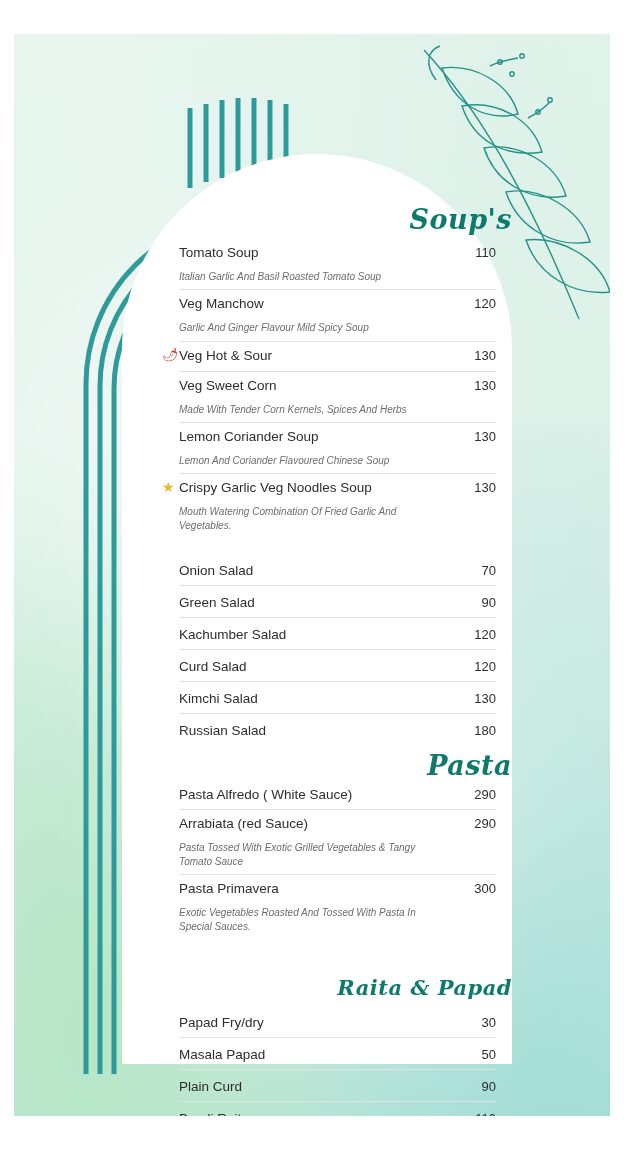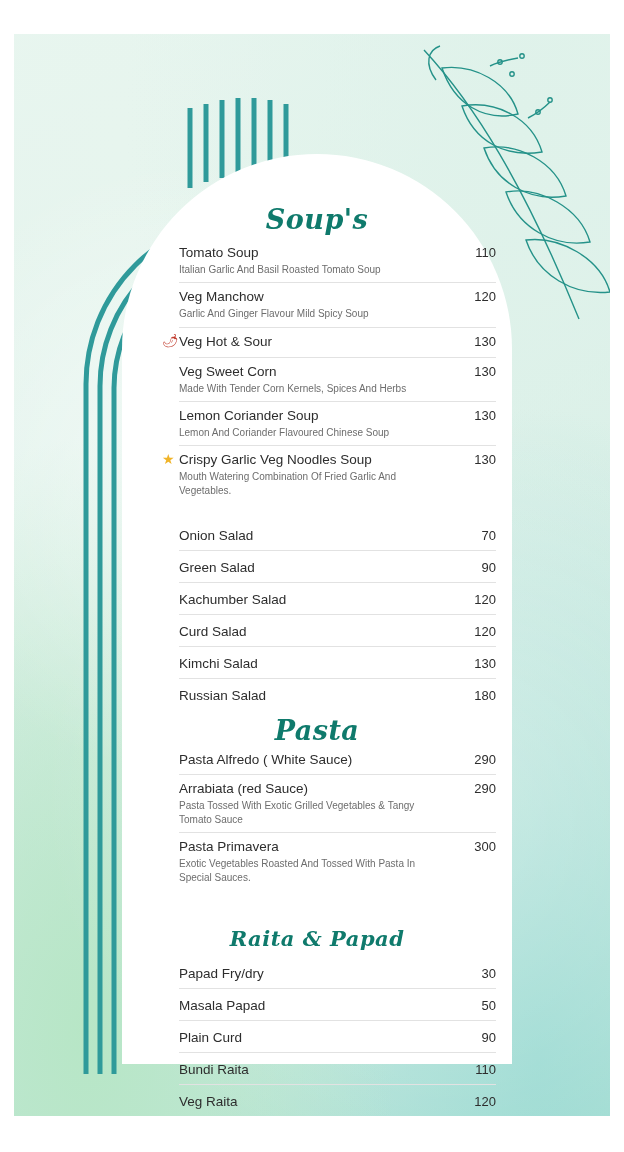--- a/index.html
+++ b/index.html
@@ -84,21 +84,21 @@
 
   .content {
     position: absolute;
     left: 108px;
     top: 120px;
     width: 390px;
     height: 910px;
   }
 
   .section-title {
-    text-align: center;
+    text-align: right;
     color: #0f7a6c;
     font-family: "DejaVu Serif", serif;
     font-style: italic;
     font-weight: bold;
     font-size: 27px;
     letter-spacing: .5px;
   }
   .section-title.small { font-size: 26px; }
   .section-title.wide { font-size: 21px; margin-top: 26px; }
 
@@ -121,22 +121,23 @@
   .item-price {
     font-size: 13px;
     color: #2d2d2d;
     white-space: nowrap;
     padding-left: 8px;
   }
   .item-desc {
     font-size: 10px;
     color: #6d6d6d;
     line-height: 1.35;
-    margin-top: 1px;
+    margin-top: 8px;
     max-width: 252px;
+    font-style: italic;
   }
   .marker {
     position: absolute;
     left: 42px;
     top: 1px;
     font-size: 12px;
     line-height: 1;
   }
   .marker.chili { color: #c0392b; font-size: 13px; top: 0px; left: 40px; }
   .marker.star  { color: #f0b429; font-size: 14px; top: 0px; left: 40px; }

